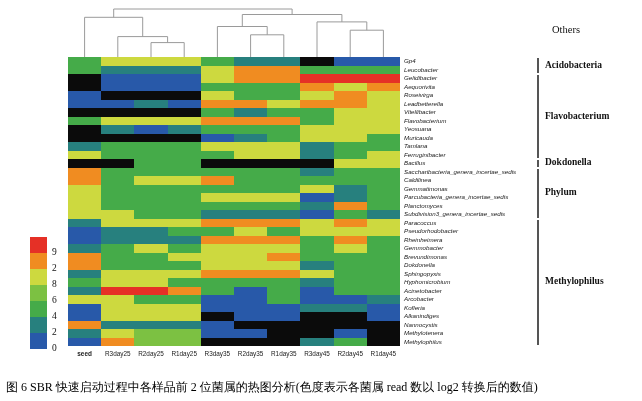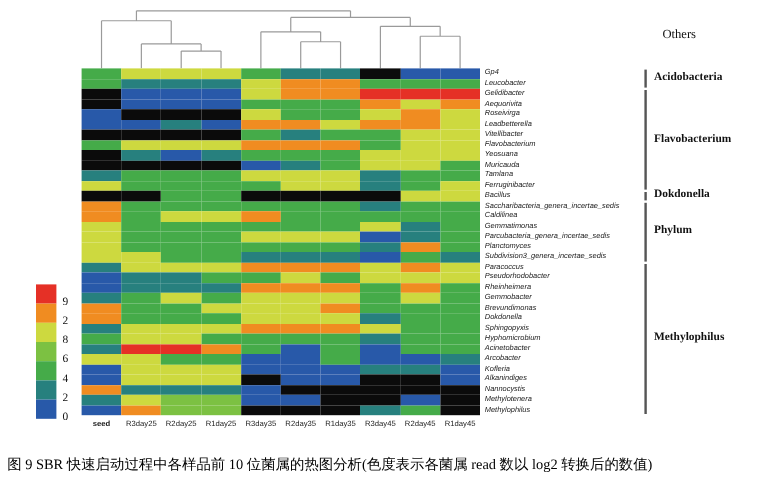--- a/index.html
+++ b/index.html
@@ -443,21 +443,21 @@
       <div class="legend-tick" style="top: 26px;">2</div>
       <div class="legend-tick" style="top: 42px;">8</div>
       <div class="legend-tick" style="top: 58px;">6</div>
       <div class="legend-tick" style="top: 74px;">4</div>
       <div class="legend-tick" style="top: 90px;">2</div>
       <div class="legend-tick" style="top: 106px;">0</div>
     </div>
 
   <div id="phylum-header">Others</div>
 
-  <div id="caption">图 9  SBR 快速启动过程中各样品前 10 位菌属的热图分析(色度表示各菌属 read 数以 log2 转换后的数值)</div>
+  <div id="caption">图 6  SBR 快速启动过程中各样品前 2 位菌属的热图分析(色度表示各菌属 read 数以 log2 转换后的数值)</div>
 <div class="phylum-seg" style="top: 58px; height: 15px;"></div>
     <div class="phylum-label" style="top: 59.5px;">Acidobacteria</div>
     <div class="phylum-seg" style="top: 75px; height: 83px;"></div>
     <div class="phylum-label" style="top: 110.5px;">Flavobacterium</div>
     <div class="phylum-seg" style="top: 160px; height: 6.5px;"></div>
     <div class="phylum-label" style="top: 157.25px;">Dokdonella</div>
     <div class="phylum-seg" style="top: 168.5px; height: 49px;"></div>
     <div class="phylum-label" style="top: 187px;">Phylum</div>
     <div class="phylum-seg" style="top: 219.5px; height: 125.5px;"></div>
     <div class="phylum-label" style="top: 276.25px;">Methylophilus</div>

